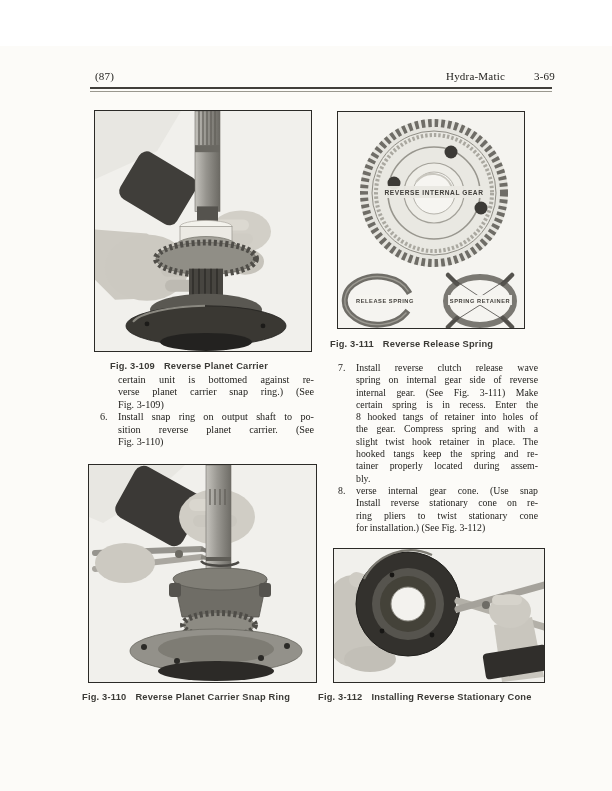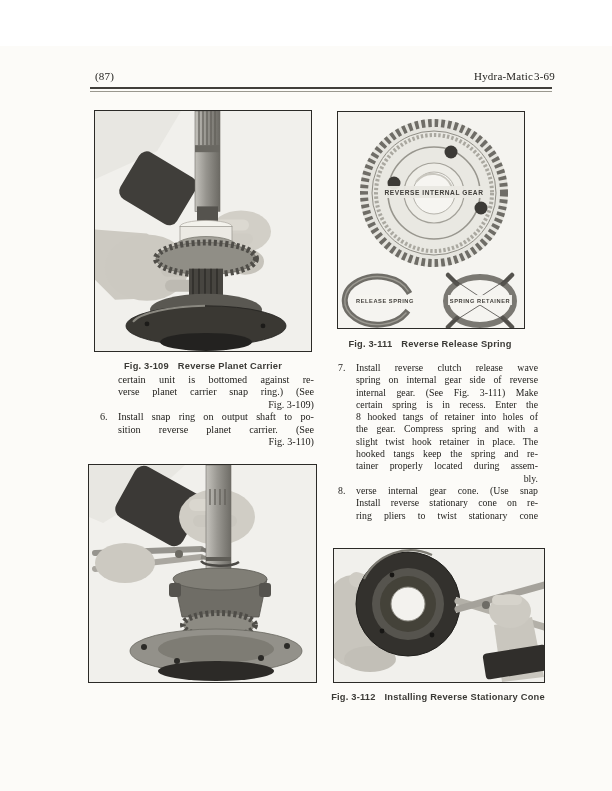--- a/index.html
+++ b/index.html
@@ -8,51 +8,51 @@
     background:#fcfbf8;
     font-family:"Liberation Serif", serif;
     color:#23221f;
   }
   
   .scan-band { position:absolute; left:0; top:0; width:612px; height:46px; background:#ffffff; }
 
   
   .hdr-left  { position:absolute; left:95px;  top:70px; font-size:11px; letter-spacing:0.2px;font-family:Liberation Serif, serif; }
   .hdr-right { position:absolute; right:57px; top:70px; font-size:11px; letter-spacing:0.2px; }
-  .hdr-right .pgno { margin-left:1px; }
+  .hdr-right .pgno { margin-left:29px; }
   .rule1 { position:absolute; left:90px; top:87px; width:462px; border-top:2px solid #413f3b; }
   .rule2 { position:absolute; left:90px; top:91px; width:462px; border-top:1px solid #9a988f; }
 
   
   .photo { position:absolute; border:1.5px solid #2b2a27; background:#f2f1ed; }
   .photo svg { display:block; width:100%; height:100%; }
   #ph109 { left:94px;  top:110px; width:216px; height:240px; }
   #ph110 { left:88px;  top:464px; width:227px; height:217px; }
   #ph111 { left:337px; top:111px; width:186px; height:216px; background:#f6f5f1; }
   #ph112 { left:333px; top:548px; width:210px; height:133px; }
 
   
   .caption {
-    position:absolute; text-align:center;
+    position:absolute; text-align:left;
     font-family:"Liberation Sans", sans-serif; font-weight:bold;
     font-size:9.3px; color:#3b3a36; letter-spacing:0.2px; white-space:nowrap;
   }
   .caption .fig-no { margin-right:9px; }
-  #cap109 { left:94px;  top:361px; width:218px; }
+  #cap109 { left:110px;  top:361px; width:218px; }
   #cap110 { left:82px;  top:692px; width:240px; }
   #cap111 { left:330px; top:339px; width:200px; }
   #cap112 { left:318px; top:692px; width:240px; }
 
   
   .col { position:absolute; }
   #col-left  { left:100px; top:374px; width:214px; font-size:10.2px; line-height:12.4px; }
   #col-right { left:338px; top:362px; width:200px; font-size:9.8px;  line-height:12.3px; }
   .step { position:relative; padding-left:18px; }
   .step .num { position:absolute; left:0; top:0; }
-  .tline { text-align:right; hyphens:none; }
+  .tline { text-align:left; hyphens:none; }
   .tline.just { text-align:justify; text-align-last:justify; }
 
   
   .svg-label {
     font-family:"Liberation Sans", sans-serif; font-weight:bold;
     fill:#413f3b; letter-spacing:0.55px;
   }
 </style>
 </head>
 <body>
@@ -194,20 +194,23 @@
 
       <ellipse cx="127" cy="186" rx="86" ry="22" fill="#93918a" stroke="#6b6962" stroke-width="0.8"></ellipse>
       <ellipse cx="127" cy="184" rx="58" ry="14" fill="#7e7c74"></ellipse>
       <circle cx="55" cy="182" r="3" fill="#2b2a27"></circle>
         <circle cx="88" cy="196" r="3" fill="#2b2a27"></circle>
       <circle cx="130" cy="199" r="3" fill="#2b2a27"></circle>
         <circle cx="172" cy="193" r="3" fill="#2b2a27"></circle>
       <circle cx="198" cy="181" r="3" fill="#2b2a27"></circle>
       <ellipse cx="127" cy="206" rx="58" ry="10" fill="#2c2a27"></ellipse>
     </svg>
+  </div>
+  <div class="caption" id="cap110">
+    <span class="fig-no">Fig. 3-110</span><span>Reverse Planet Carrier Snap Ring</span>
   </div>
 
   <div class="photo" id="ph111">
     <svg viewBox="0 0 186 216" preserveAspectRatio="none">
       <rect x="0" y="0" width="186" height="216" fill="#f5f4f0"></rect>
 
       <circle cx="96" cy="81" r="74" fill="#e6e5df"></circle>
       <circle cx="96" cy="81" r="70" fill="none" stroke="#6f6d67" stroke-width="8" stroke-dasharray="3.6 3"></circle>
       <circle cx="96" cy="81" r="62" fill="#e9e8e2" stroke="#8f8d85" stroke-width="1"></circle>
       <circle cx="96" cy="81" r="58" fill="none" stroke="#aaa8a0" stroke-width="4" stroke-dasharray="2.4 2"></circle>
@@ -262,20 +265,21 @@
           <div class="tline just">tainer properly located during assem-</div>
           <div class="tline">bly.</div>
         </div>
     </div>
     <div class="step">
       <span class="num">8.</span>
       <div>
           <div class="tline just">verse internal gear cone. (Use snap</div>
           <div class="tline just">Install reverse stationary cone on re-</div>
           <div class="tline just">ring pliers to twist stationary cone</div>
+          <div class="tline">for installation.) (See Fig. 3-112)</div>
         </div>
     </div>
   </div>
 
   <div class="photo" id="ph112">
     <svg viewBox="0 0 210 133" preserveAspectRatio="none">
       <rect x="0" y="0" width="210" height="133" fill="#f1f0ec"></rect>
 
       <ellipse cx="18" cy="72" rx="30" ry="46" fill="#c8c5bd"></ellipse>
       <rect x="14" y="28" width="44" height="15" rx="7.5" transform="rotate(20 36 36)" fill="#cfccc4"></rect>

